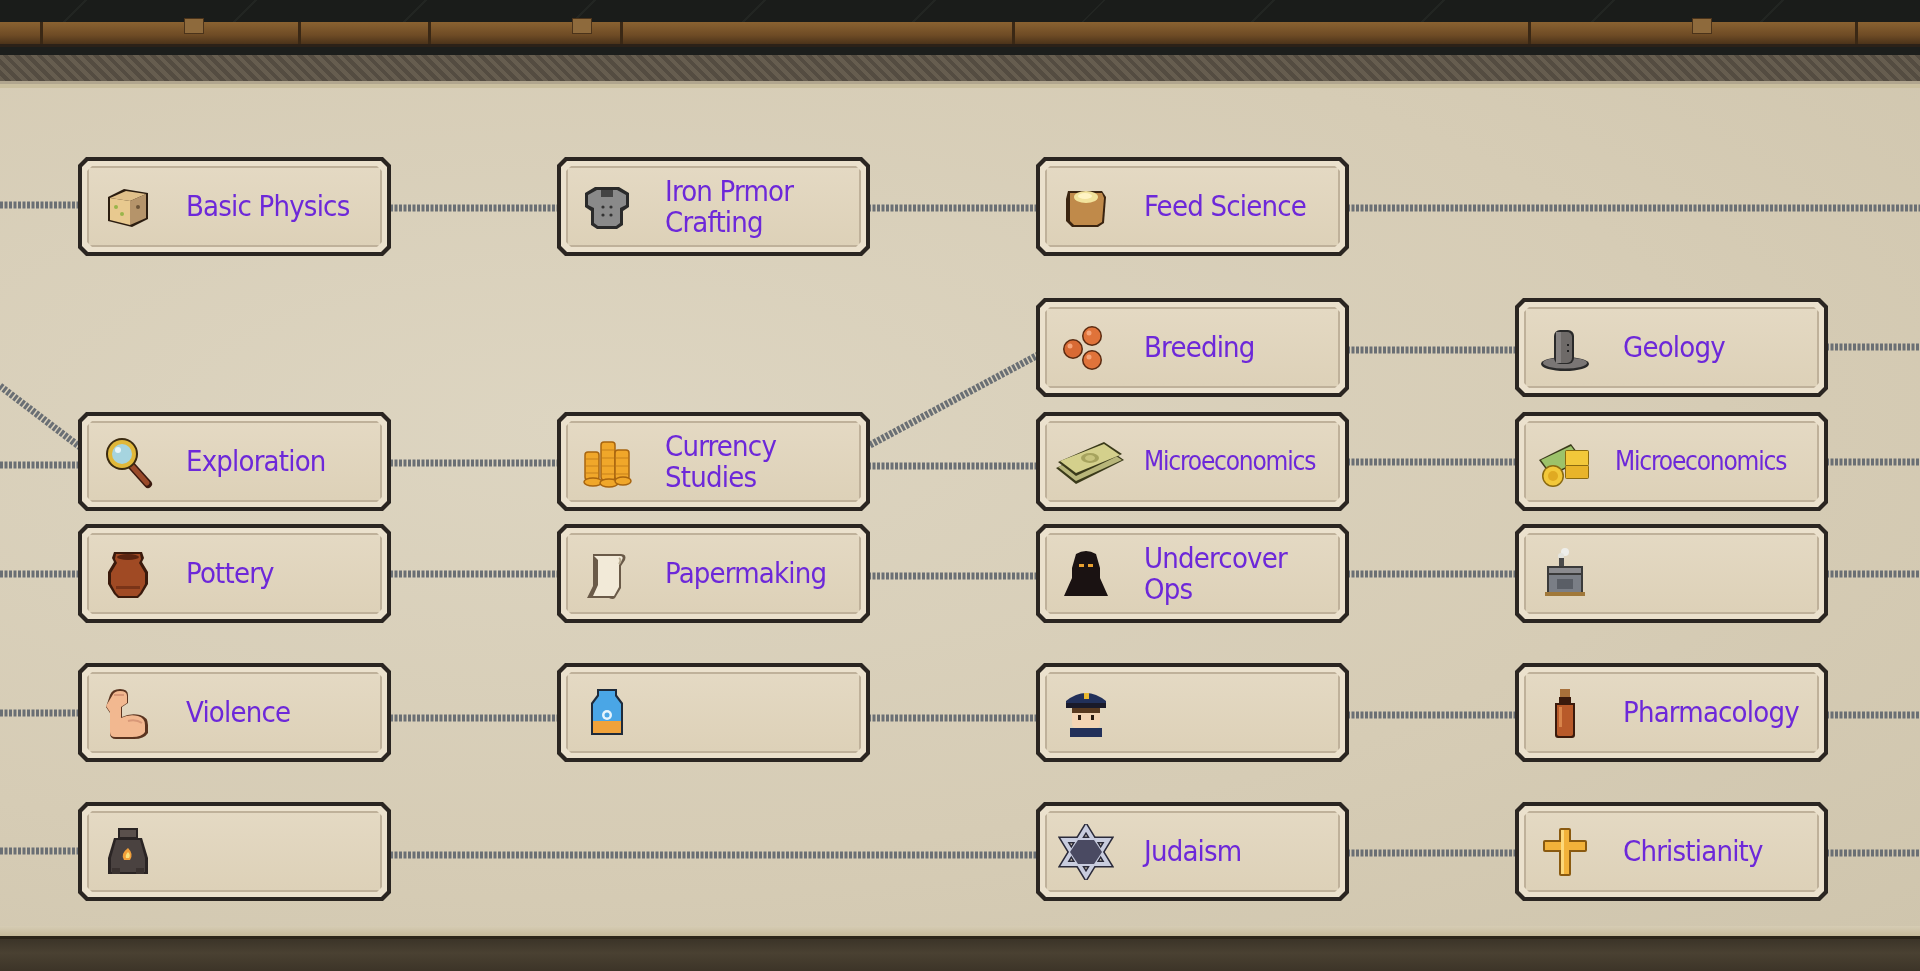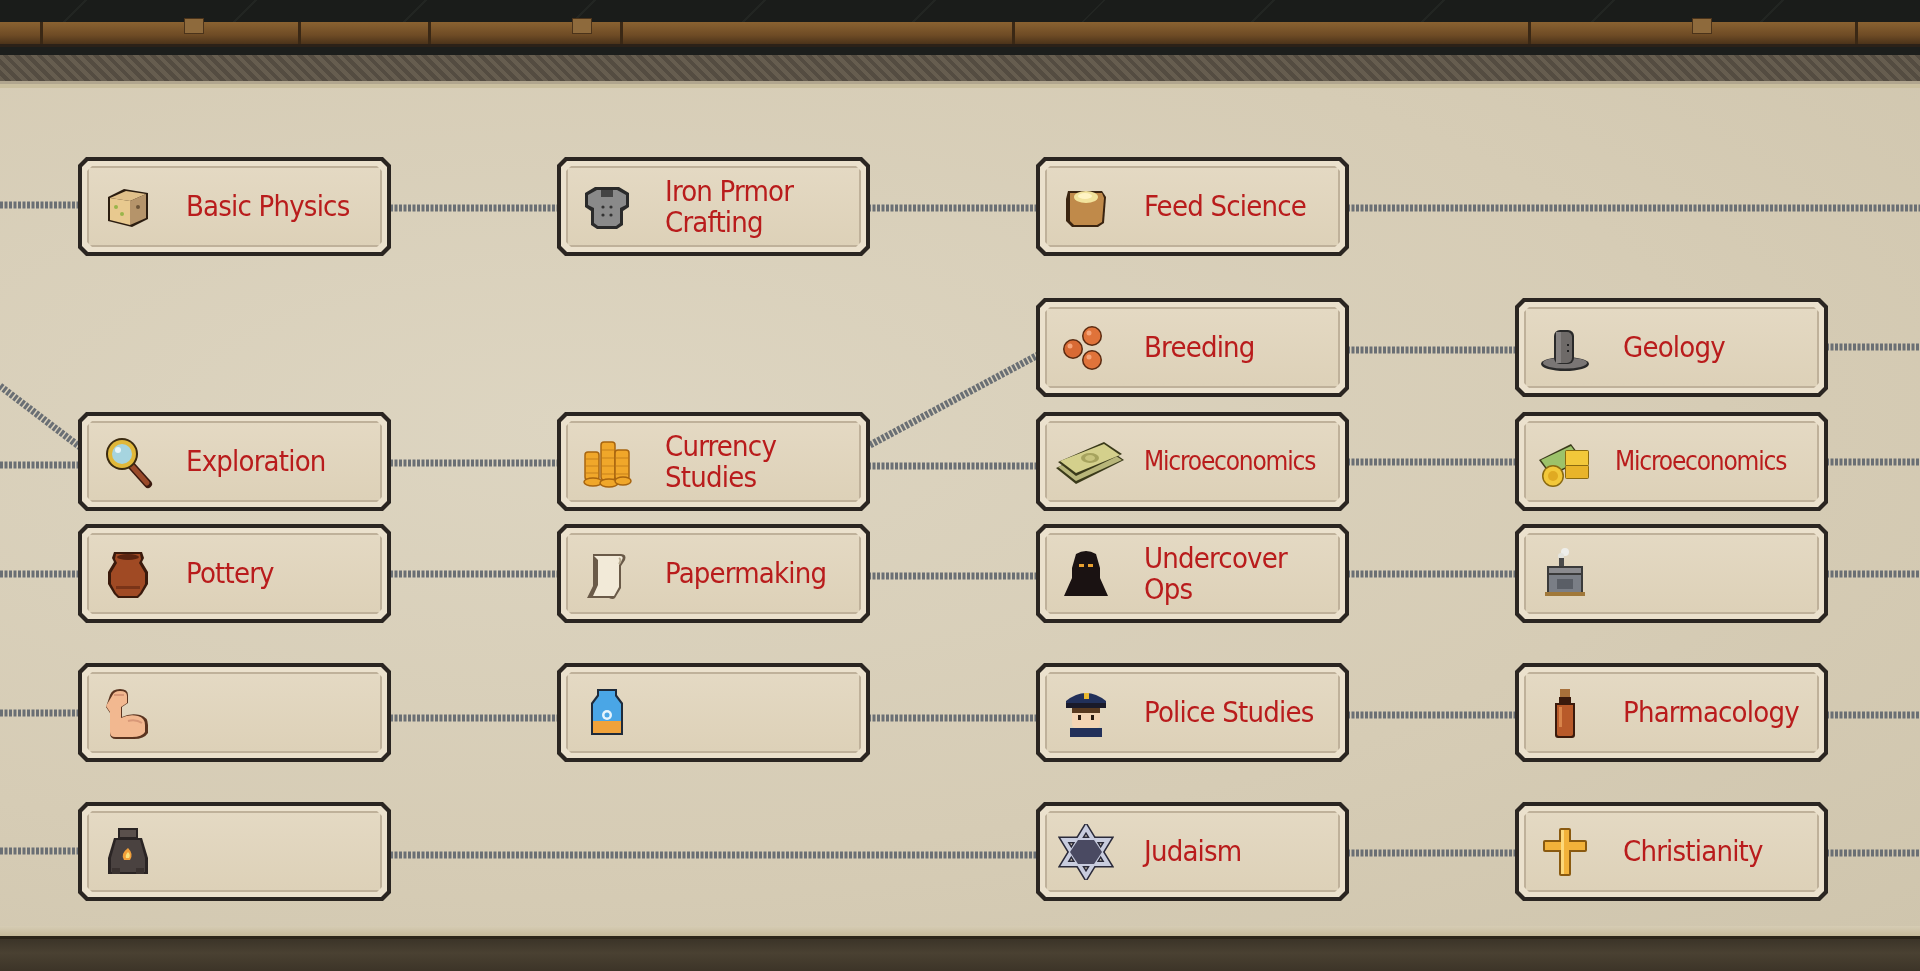--- a/index.html
+++ b/index.html
@@ -72,21 +72,21 @@
   }
   .node .icon {
     position: absolute; left: 22px; top: 22px; width: 56px; height: 56px;
     display: flex; align-items: center; justify-content: center;
   }
   .node .label {
     position: absolute; left: 108px; right: 10px; top: 0; bottom: 0;
     display: flex; align-items: center;
     font-family: "DejaVu Sans Condensed", "DejaVu Sans", sans-serif;
     font-stretch: condensed;
-    font-size: 29px; line-height: 31px; color: #b91c1c;
+    font-size: 29px; line-height: 31px; color: #6d28d9;
     letter-spacing: -0.8px;
     white-space: pre-line;
   }
   .node .label.small { font-size: 26px; letter-spacing: -1.2px; }
 </style>
 </head>
 <body>
 
 <div class="top-frame">
   <div class="dark-pattern"></div>
@@ -400,20 +400,21 @@
     <div class="inner"></div>
     <div class="face"></div>
   <div class="icon">
     <svg width="56" height="56" viewBox="0 0 56 56">
         <path d="M10 10 q2 -6 10 -6 q8 0 8 6 v8 l-6 4 v10 q8 -4 18 -2 q8 2 8 10 v8 q-4 6 -14 6 h-18 q-6 0 -6 -6 v-20 l-4 -6 z" fill="#5a3420"></path>
         <path d="M12 11 q2 -5 8 -5 q7 0 7 5 v7 l-6 4 v11 q8 -4 17 -2 q7 2 7 9 v7 q-3 5 -13 5 h-17 q-5 0 -5 -5 v-20 l-4 -6 z" fill="#f2b890"></path>
         <path d="M14 10 h10" stroke="#d89878" stroke-width="2"></path>
         <path d="M28 36 q8 -2 14 2" stroke="#d89878" stroke-width="2" fill="none"></path>
       </svg>
   </div>
+  <div class="label">Violence</div>
 </div>
 
 <div class="node" style="left:557px;top:663px">
   <div class="outer"></div>
     <div class="inner"></div>
     <div class="face"></div>
   <div class="icon">
     <svg width="56" height="56" viewBox="0 0 56 56">
         <path d="M18 4 h20 v6 l6 8 v32 h-32 v-32 l6 -8z" fill="#1e2a3a"></path>
         <path d="M20 6 h16 v5 l6 8 v29 h-28 v-29 l6 -8z" fill="#4aa6e6"></path>
@@ -433,21 +434,20 @@
         <path d="M8 16 q20 -16 40 0 v4 h-40z" fill="#22305a"></path>
         <rect x="26" y="8" width="5" height="6" fill="#e8b830"></rect>
         <rect x="8" y="18" width="40" height="5" fill="#1a1a2a"></rect>
         <rect x="14" y="23" width="28" height="20" rx="4" fill="#f4d4b4"></rect>
         <rect x="14" y="23" width="28" height="5" fill="#5a3a20"></rect>
         <rect x="20" y="30" width="3" height="5" fill="#2a1a10"></rect>
         <rect x="33" y="30" width="3" height="5" fill="#2a1a10"></rect>
         <rect x="12" y="43" width="32" height="9" fill="#22305a"></rect>
       </svg>
   </div>
-  <div class="label">Police Studies</div>
 </div>
 
 <div class="node" style="left:1515px;top:663px">
   <div class="outer"></div>
     <div class="inner"></div>
     <div class="face"></div>
   <div class="icon">
     <svg width="56" height="56" viewBox="0 0 56 56">
         <rect x="23" y="4" width="10" height="8" fill="#a8703a"></rect>
         <rect x="22" y="12" width="12" height="6" fill="#3a1a0c"></rect>

